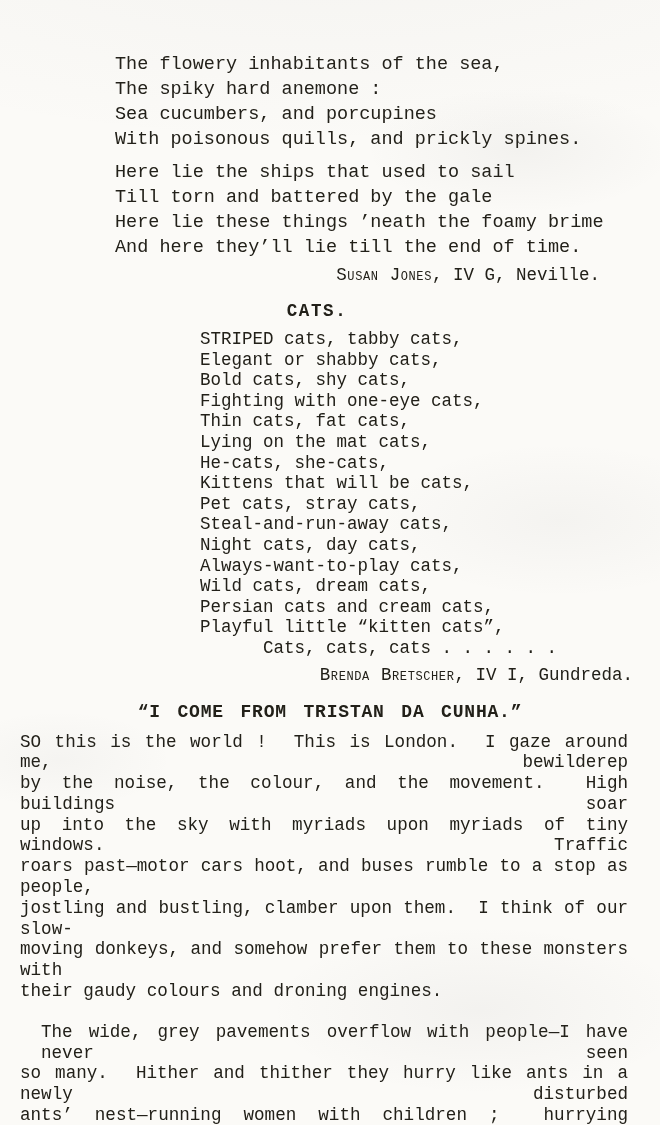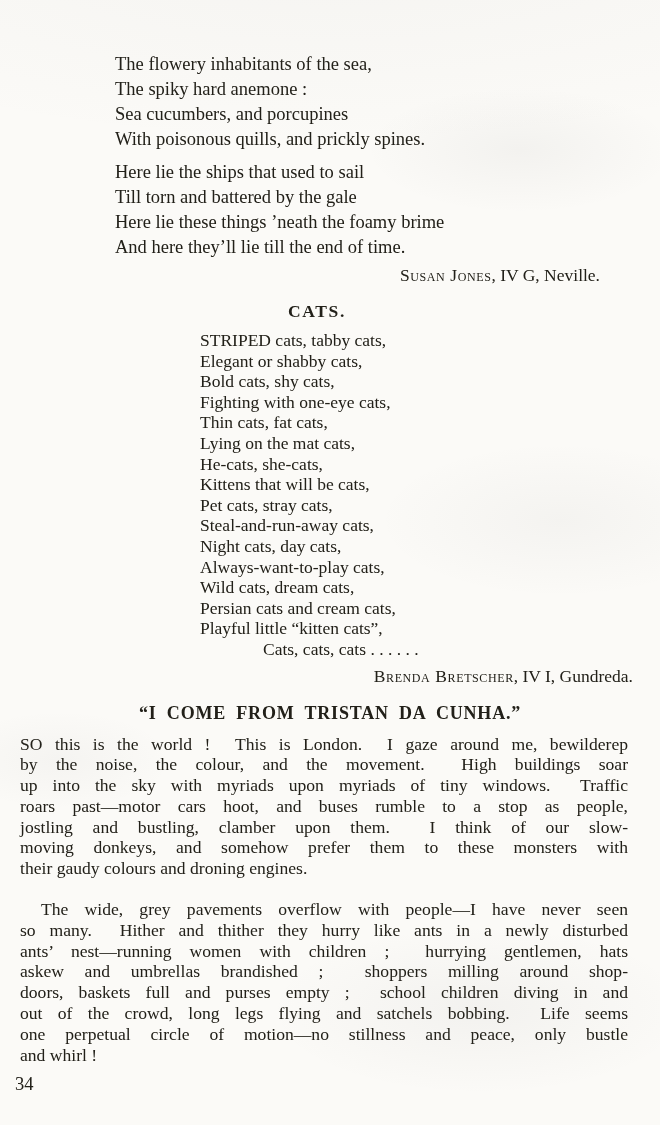--- a/index.html
+++ b/index.html
@@ -1,20 +1,20 @@
 <!DOCTYPE html>
 <html><head>
 <meta charset="utf-8">
 <style>
   html,body{margin:0;padding:0;background:#e9e7e2;}
   .page{
     width:660px;height:1125px;position:relative;overflow:hidden;
     background:#fbfaf7;
     color:#222019;
-    font-family:Liberation Serif, serif;
+    font-family:Liberation Mono, monospace;
     -webkit-font-smoothing:antialiased;
   }
   .page::before{
     content:"";position:absolute;inset:0;pointer-events:none;
     background-image:
       radial-gradient(220px 90px at 520px 150px, rgba(90,90,90,0.05), transparent 70%),
       radial-gradient(260px 110px at 560px 520px, rgba(90,90,90,0.045), transparent 70%),
       radial-gradient(300px 120px at 480px 1010px, rgba(90,90,90,0.05), transparent 70%),
       radial-gradient(160px 70px at 60px 760px, rgba(90,90,90,0.04), transparent 70%),
       radial-gradient(900px 300px at 330px -80px, rgba(120,120,120,0.05), transparent 75%);

